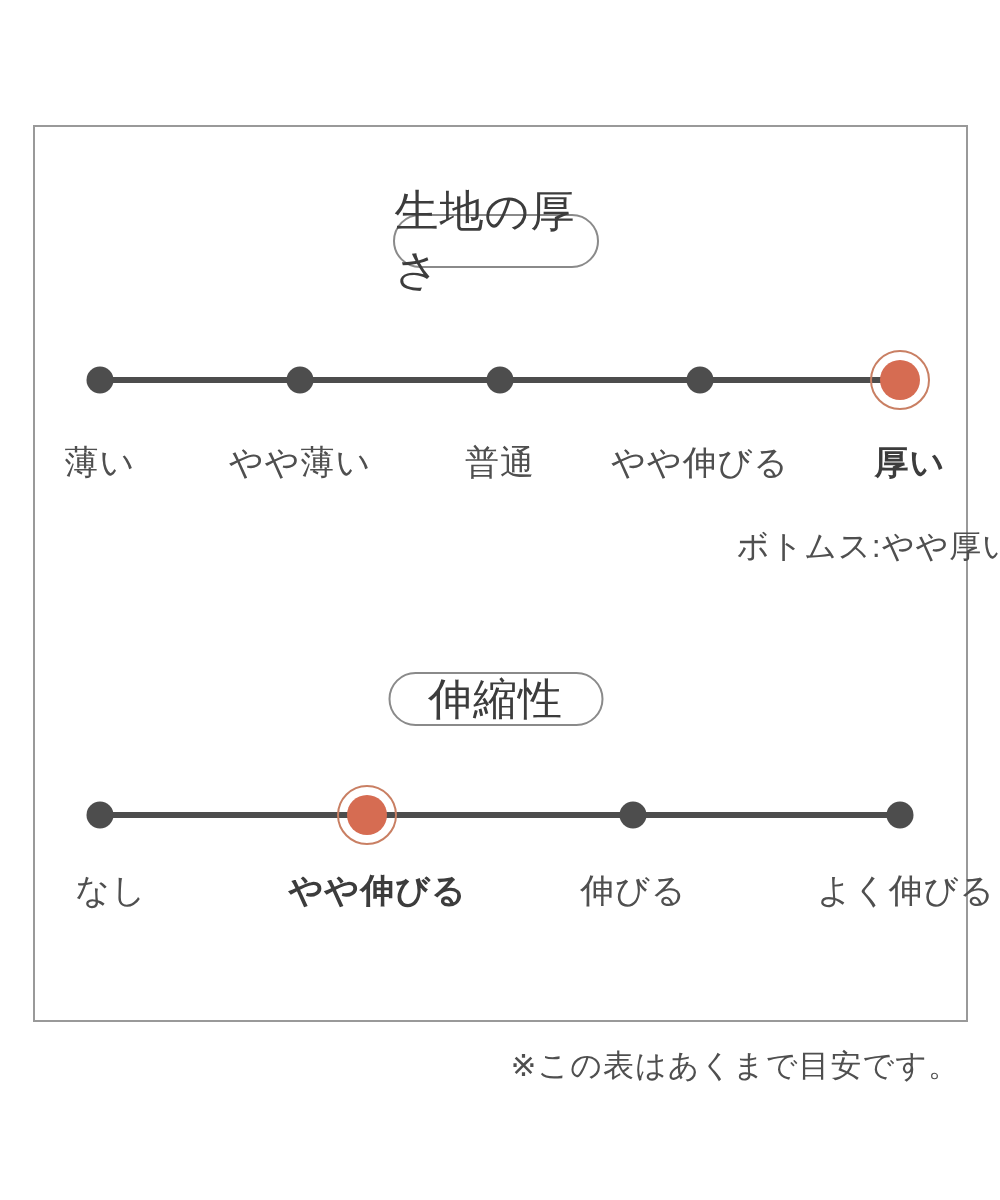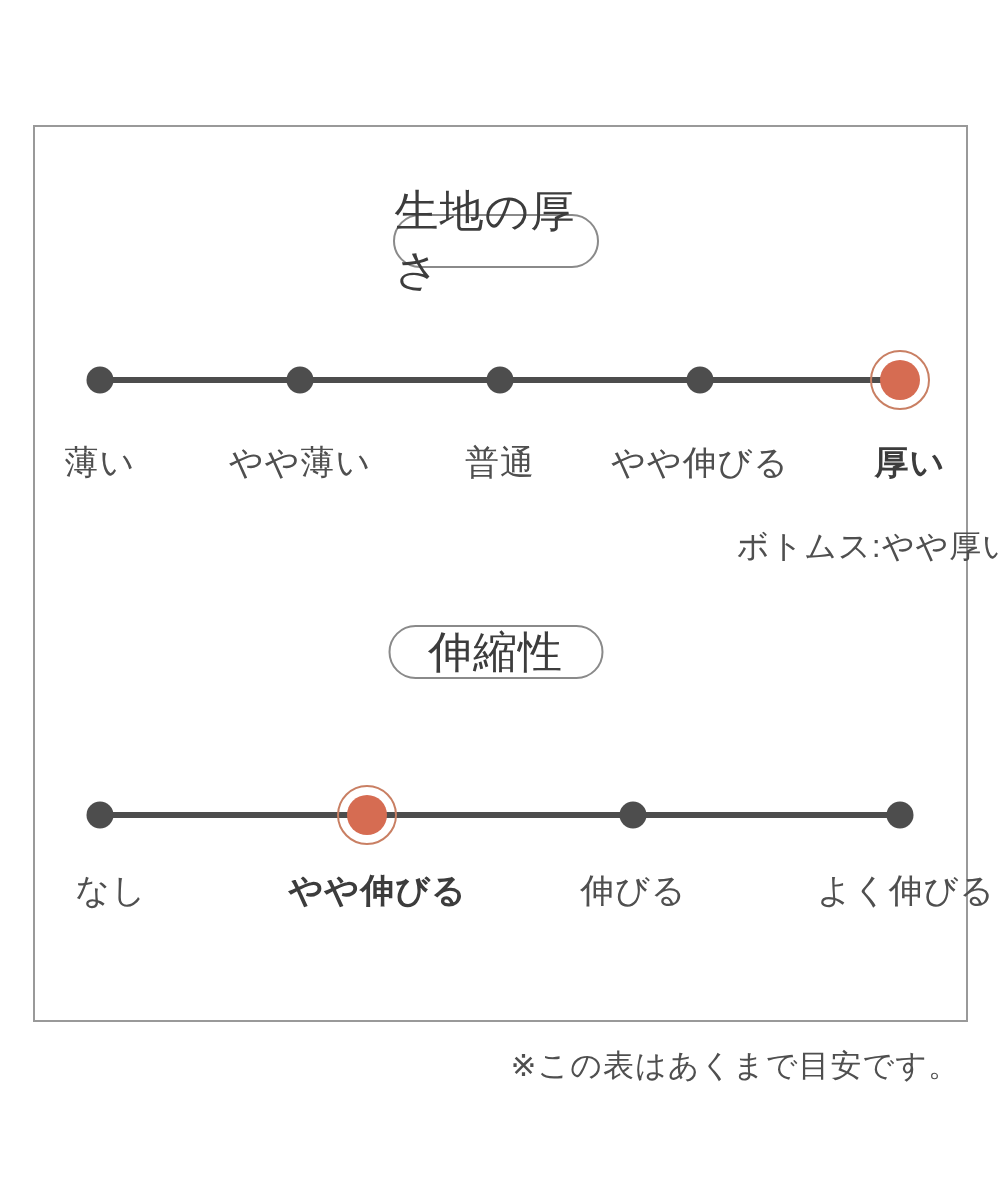--- a/index.html
+++ b/index.html
@@ -15,21 +15,21 @@
     background:#ffffff;
   }
   .pill{
     position:absolute;left:50%;transform:translateX(calc(-50% - 5px));
     height:54px;border:2px solid var(--pill-border,#8a8a8a);
     border-radius:31px;display:flex;align-items:center;justify-content:center;
     font-size:44px;font-weight:500;color:var(--text-strong,#4c4c4c);
     letter-spacing:1px;box-sizing:border-box;
   }
   .sec-thickness .pill{top:87px;width:206px;}
-  .sec-stretch  .pill{top:498px;width:215px;font-family:Liberation Serif, serif;}
+  .sec-stretch  .pill{top:545px;width:215px;font-family:Liberation Serif, serif;}
   .scale{position:absolute;left:65px;width:800px;height:0;}
   .sec-thickness .scale{top:253px;}
   .sec-stretch  .scale{top:688px;}
   .track-line{
     position:absolute;left:0;right:0;top:-3px;height:6px;
     background:var(--line,#4d4d4d);
   }
   .dot{
     position:absolute;top:0;width:27px;height:27px;border-radius:50%;
     background:var(--dot,#4d4d4d);transform:translate(-50%,-50%);

